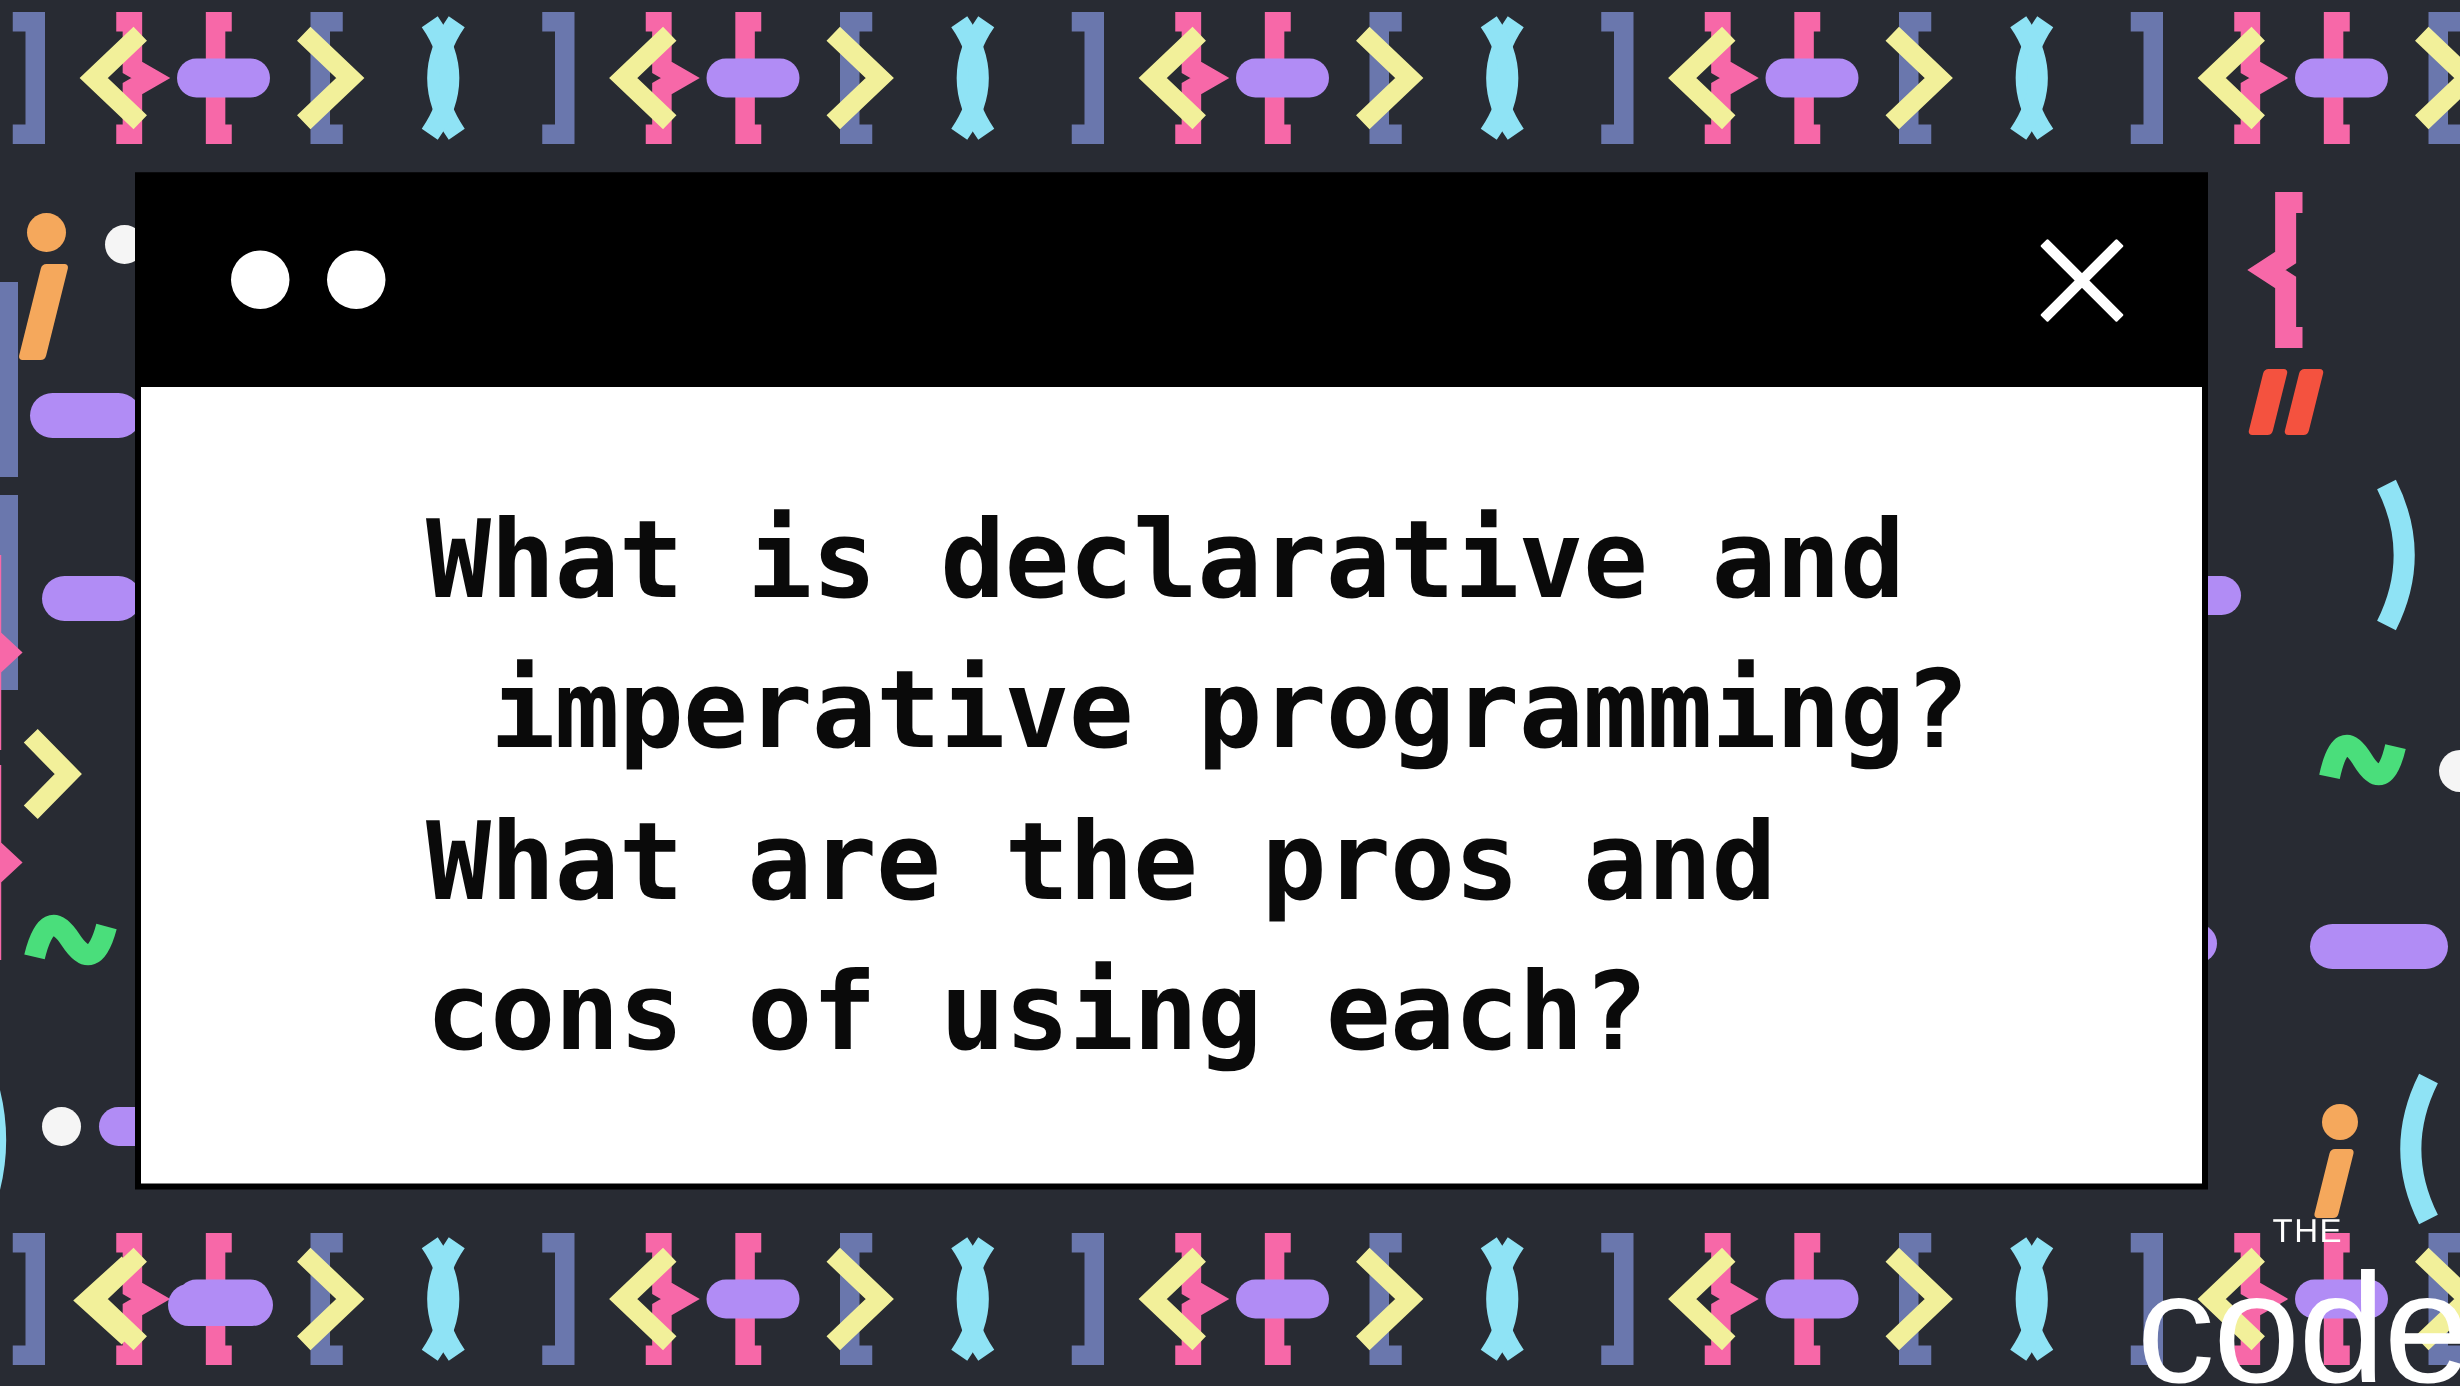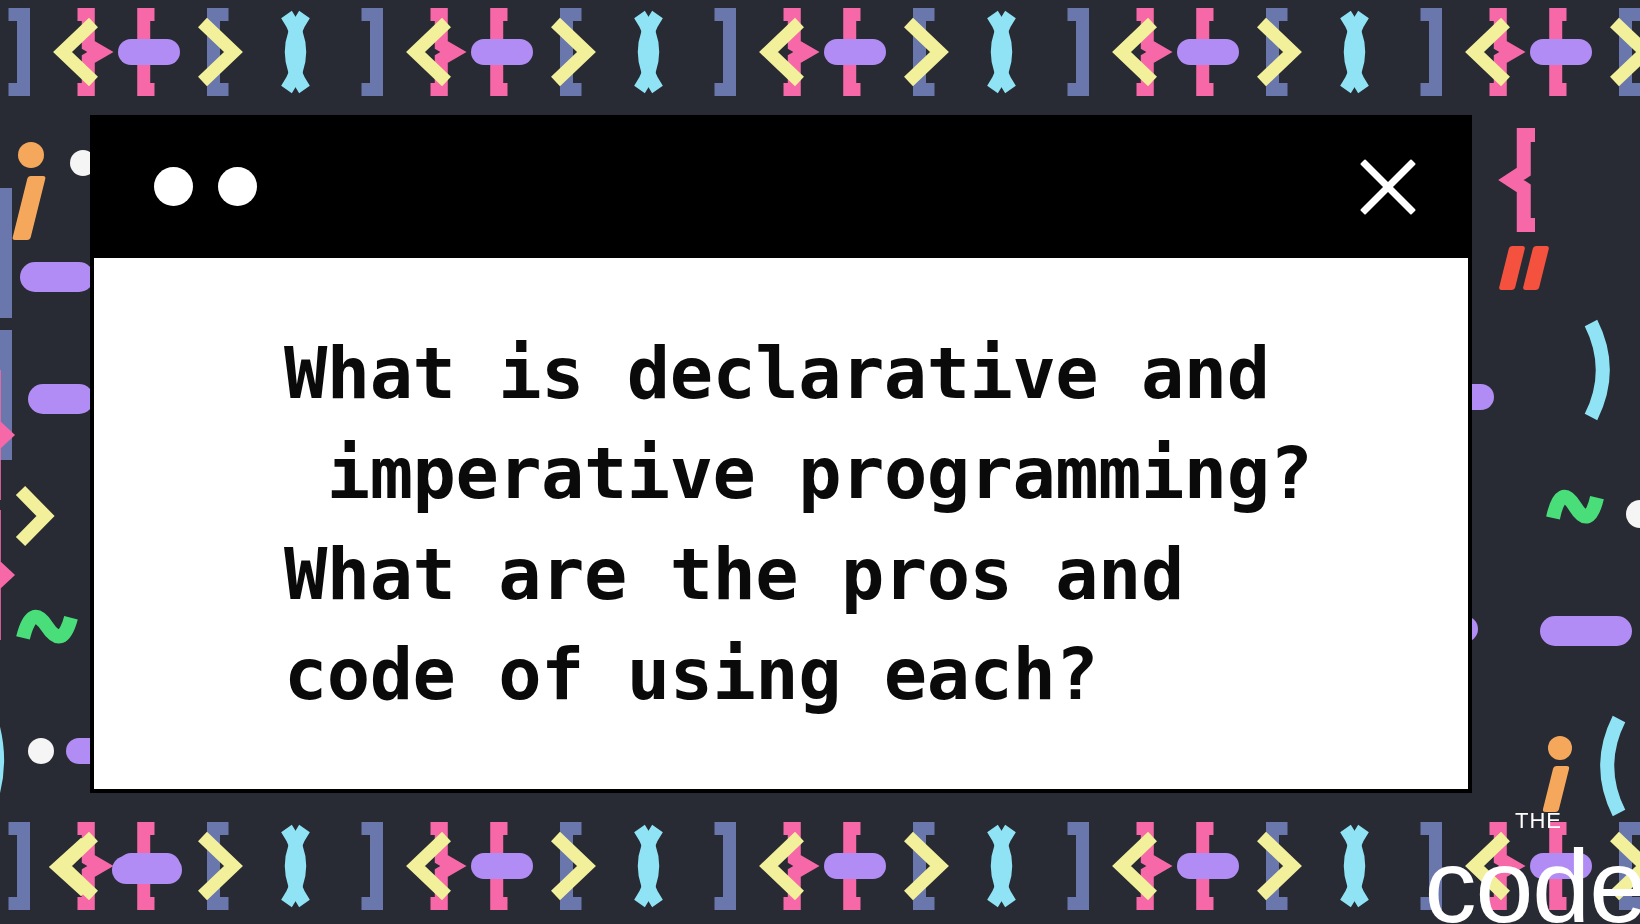--- a/index.html
+++ b/index.html
@@ -635,21 +635,21 @@
         <span class="win-dot"></span>
         <span class="win-dot"></span>
       </div>
       <button id="close-btn" aria-label="Close"></button>
     </div>
 
     <div id="content">
       <p id="question-text">What is declarative and
  imperative programming?
 What are the pros and
-code of using each?</p>
+cons of using each?</p>
     </div>
 
   </div>
 
   <div id="brand">
     <span class="the">THE</span>
     <span class="code">code</span>
   </div>
 
 </div>

